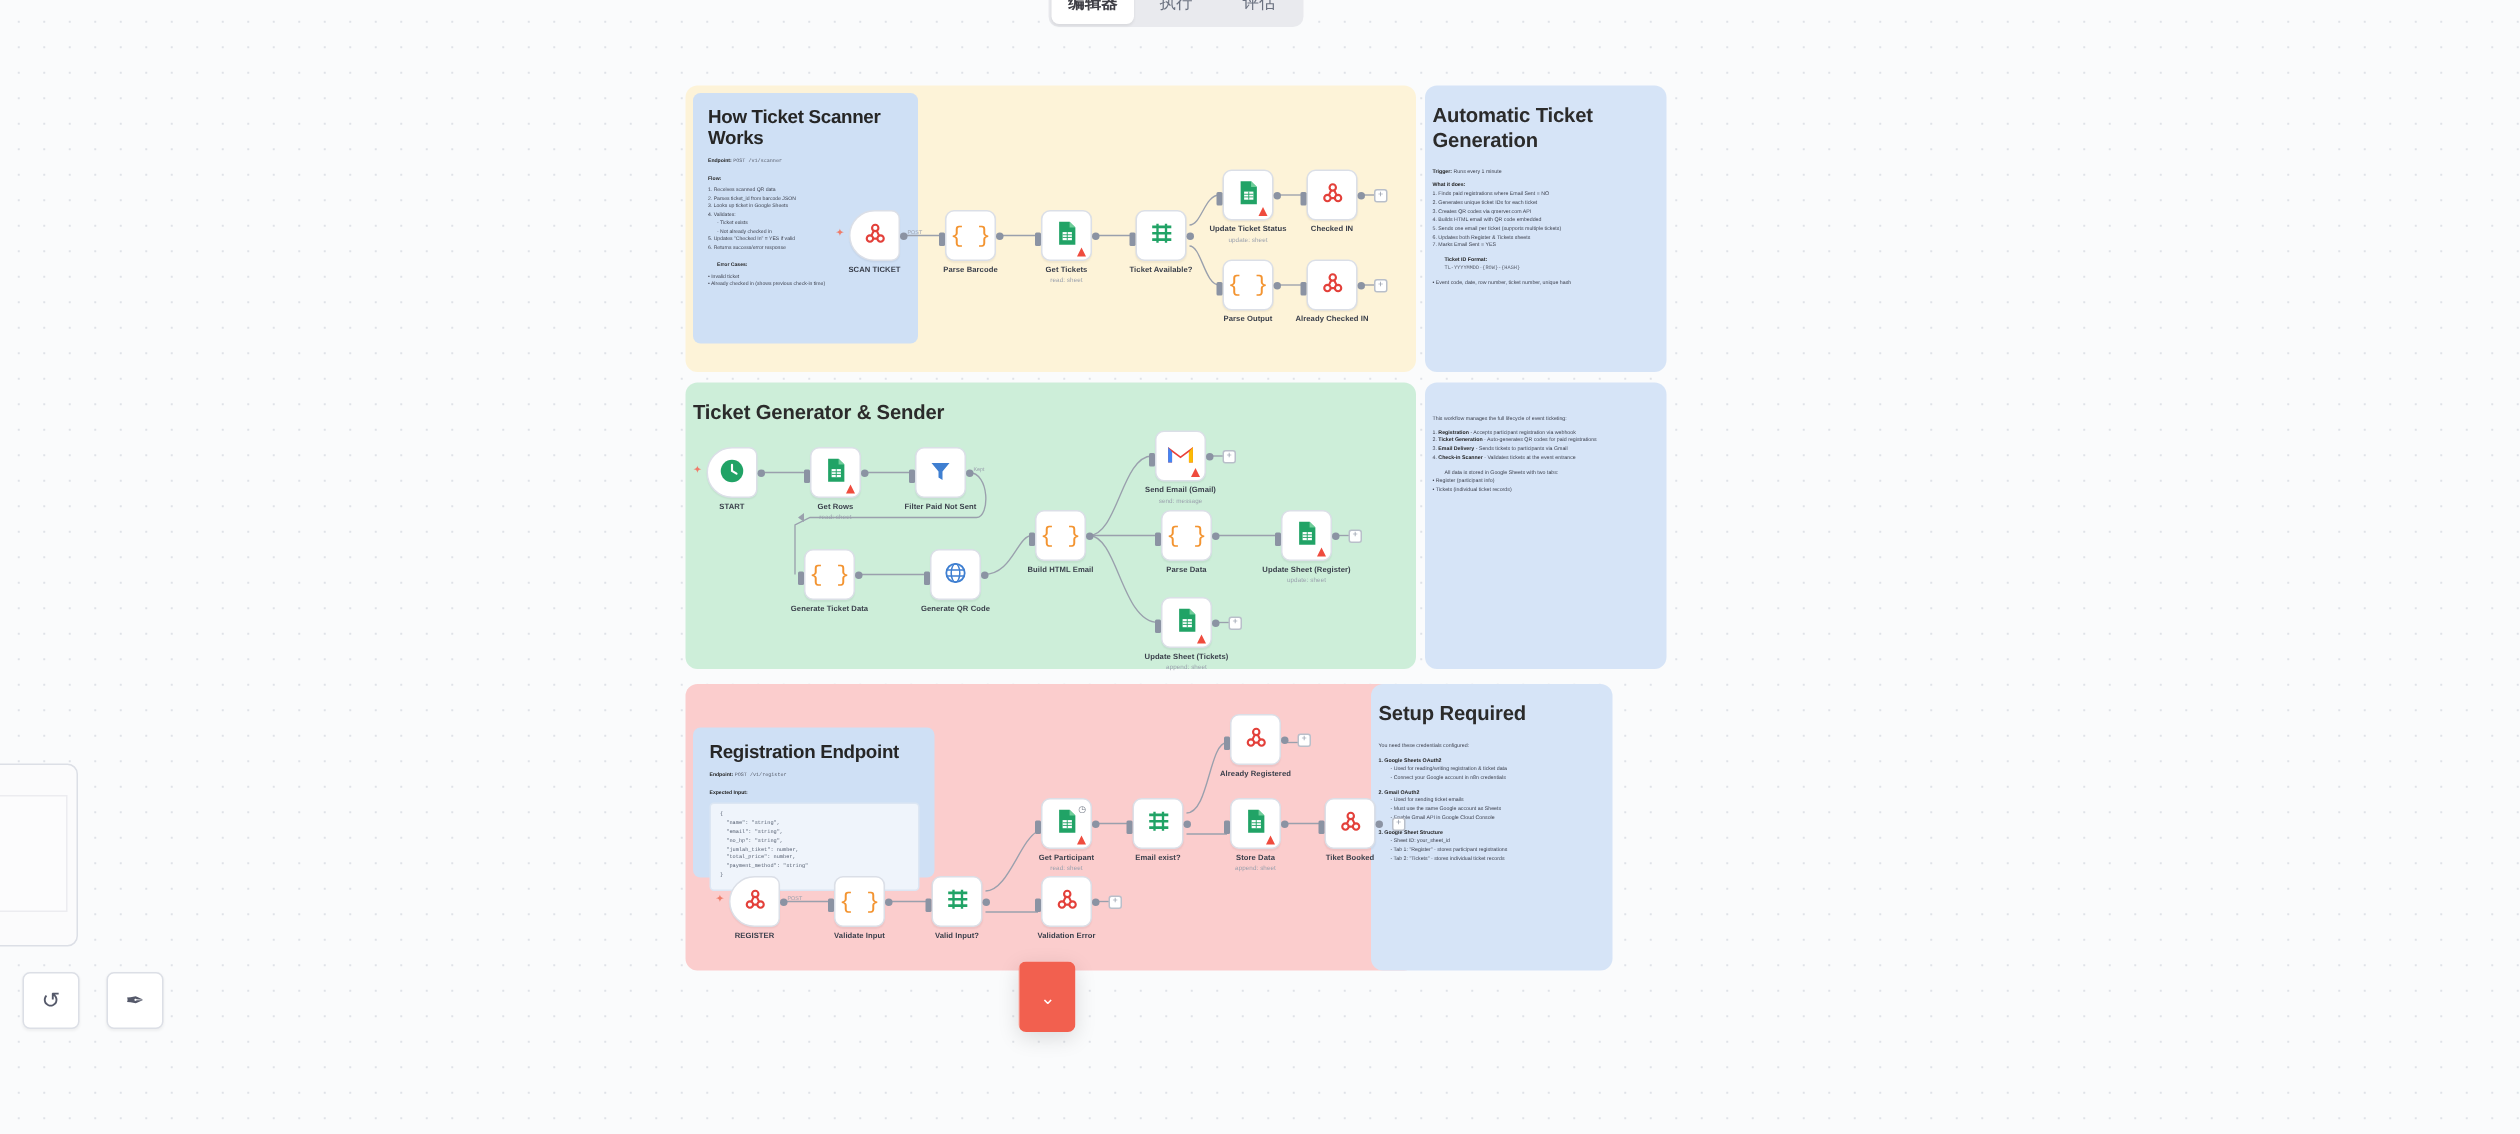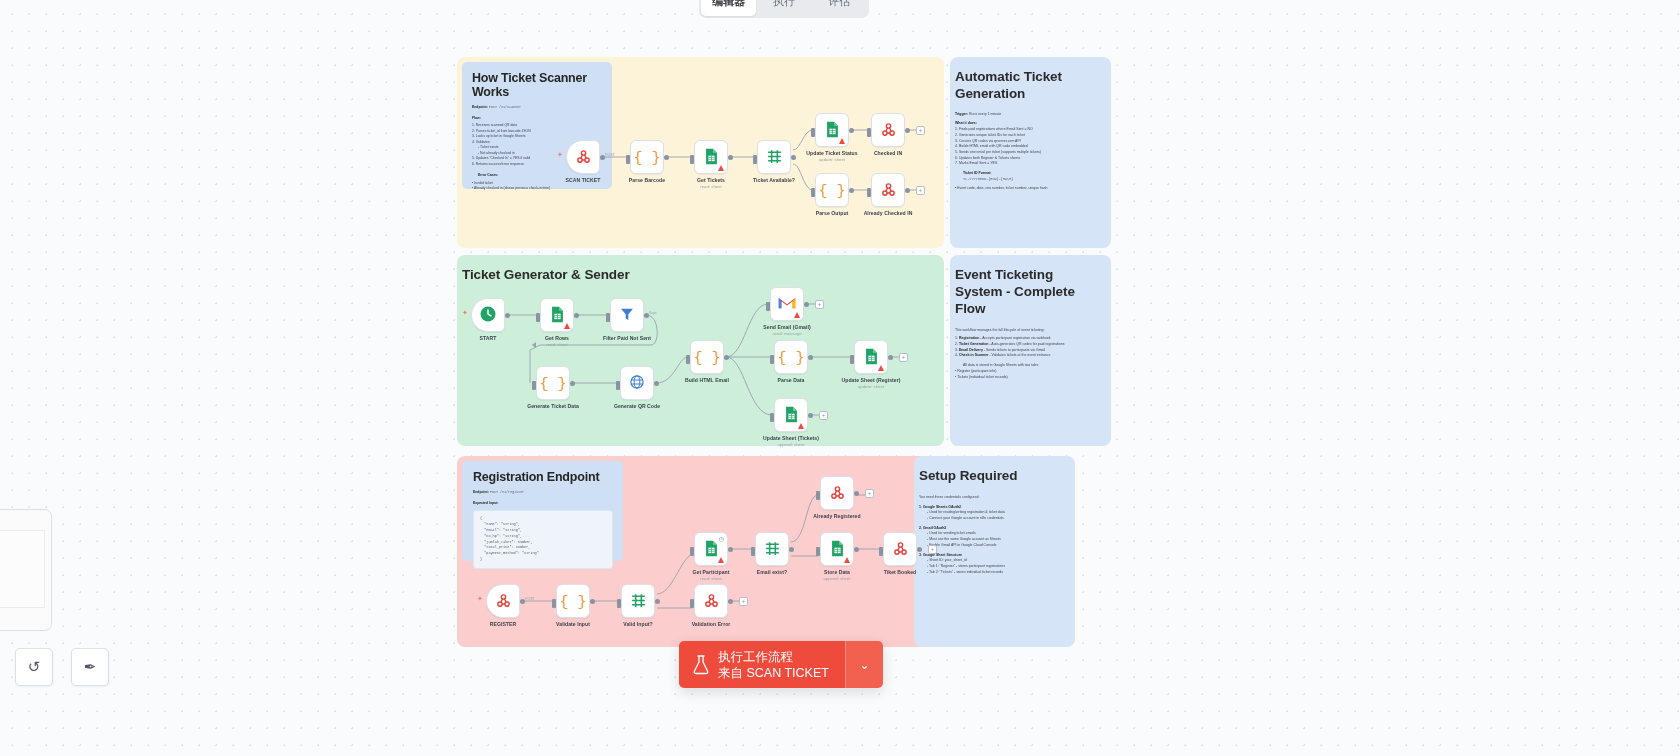--- a/index.html
+++ b/index.html
@@ -157,21 +157,21 @@
         <span>执行</span>
       </div>
     <div class="tab">
         <span>评估</span>
       </div>
   </div>
 
   <div class="sticky yellow" style="left:457px;top:57px;width:487px;height:191px;">
   </div>
 
-  <div class="notecard" style="left:462px;top:62px;width:150px;height:127px;background:#cfe0f5;">
+  <div class="notecard" style="left:462px;top:62px;width:150px;height:167px;background:#cfe0f5;">
     <h3>How Ticket Scanner Works</h3>
     <div class="nt">
       <div style="margin-top:6px;"><b>Endpoint:</b>
         <span class="mono">POST /v1/scanner</span></div>
       <div style="margin-top:5px;"><b>Flow:</b></div>
       <div style="margin-top:2px;">
         <div>1. <span>Receives scanned QR data</span></div>
         <div>2. <span>Parses ticket_id from barcode JSON</span></div>
         <div>3. <span>Looks up ticket in Google Sheets</span></div>
         <div>4. <span>Validates:</span></div>
@@ -240,38 +240,37 @@
       <path d="M726,357 C745,357 748,415 772,415"></path>
       <path d="M810,357 L852,357"></path>
       <path d="M806,304 L818,304"></path>
       <path d="M890,357 L900,357"></path>
       <path d="M810,415 L820,415"></path>
       <polyline points="536,342 532,345 536,348" fill="#9aa0ad" stroke="none"></polyline>
     </g>
   </svg>
 
   <div class="sticky blue" style="left:950px;top:255px;width:161px;height:191px;">
-    <h2>Event Ticketing System - Complete Flow</h2>
     <div class="rt" style="margin-top:10px;">
       <div>This workflow manages the full lifecycle of event ticketing:</div>
       <div style="margin-top:3px;">1. <b>Registration</b><span> - Accepts participant registration via webhook</span></div>
       <div>2. <b>Ticket Generation</b><span> - Auto-generates QR codes for paid registrations</span></div>
       <div>3. <b>Email Delivery</b><span> - Sends tickets to participants via Gmail</span></div>
       <div>4. <b>Check-in Scanner</b><span> - Validates tickets at the event entrance</span></div>
       <div class="gap"></div>
       <div class="ind">All data is stored in Google Sheets with two tabs:</div>
       <div>• <span>Register (participant info)</span></div>
       <div>• <span>Tickets (individual ticket records)</span></div>
     </div>
   </div>
 
   <div class="sticky pink" style="left:457px;top:456px;width:487px;height:191px;">
   </div>
 
-  <div class="notecard" style="left:462px;top:461px;width:161px;height:100px;padding-left:11px;">
+  <div class="notecard" style="left:462px;top:485px;width:161px;height:100px;padding-left:11px;">
     <h3>Registration Endpoint</h3>
     <div class="nt">
       <div style="margin-top:6px;"><b>Endpoint:</b>
         <span class="mono">POST /v1/register</span></div>
       <div style="margin-top:5px;"><b>Expected Input:</b></div>
       <pre class="codebox" style="white-space:pre;">{
   "name": "string",
   "email": "string",
   "no_hp": "string",
   "jumlah_tiket": number,
@@ -608,28 +607,18 @@
     <div class="inner"></div>
   </div>
   <div class="ctrlbtn" style="left:15px;top:648px;">
     <span>↺</span>
   </div>
   <div class="ctrlbtn" style="left:71px;top:648px;">
     <span>✒</span>
   </div>
 
   <div id="cta">
-    <div class="main">
-      <svg width="16" height="20" viewBox="0 0 16 20">
-        <path d="M6 1 L6 7 L1.5 16 Q0.6 18.5 3.2 18.5 L12.8 18.5 Q15.4 18.5 14.5 16 L10 7 L10 1" fill="none" stroke="#fff" stroke-width="1.3" stroke-linejoin="round"></path>
-        <line x1="5" y1="1" x2="11" y2="1" stroke="#fff" stroke-width="1.3" stroke-linecap="round"></line>
-      </svg>
-      <div class="txt">
-        <div>执行工作流程</div>
-        <div>来自 SCAN TICKET</div>
-      </div>
-    </div>
     <div class="caret">
       <span>⌄</span>
     </div>
   </div>
 
 </div>
 
 </body></html>

